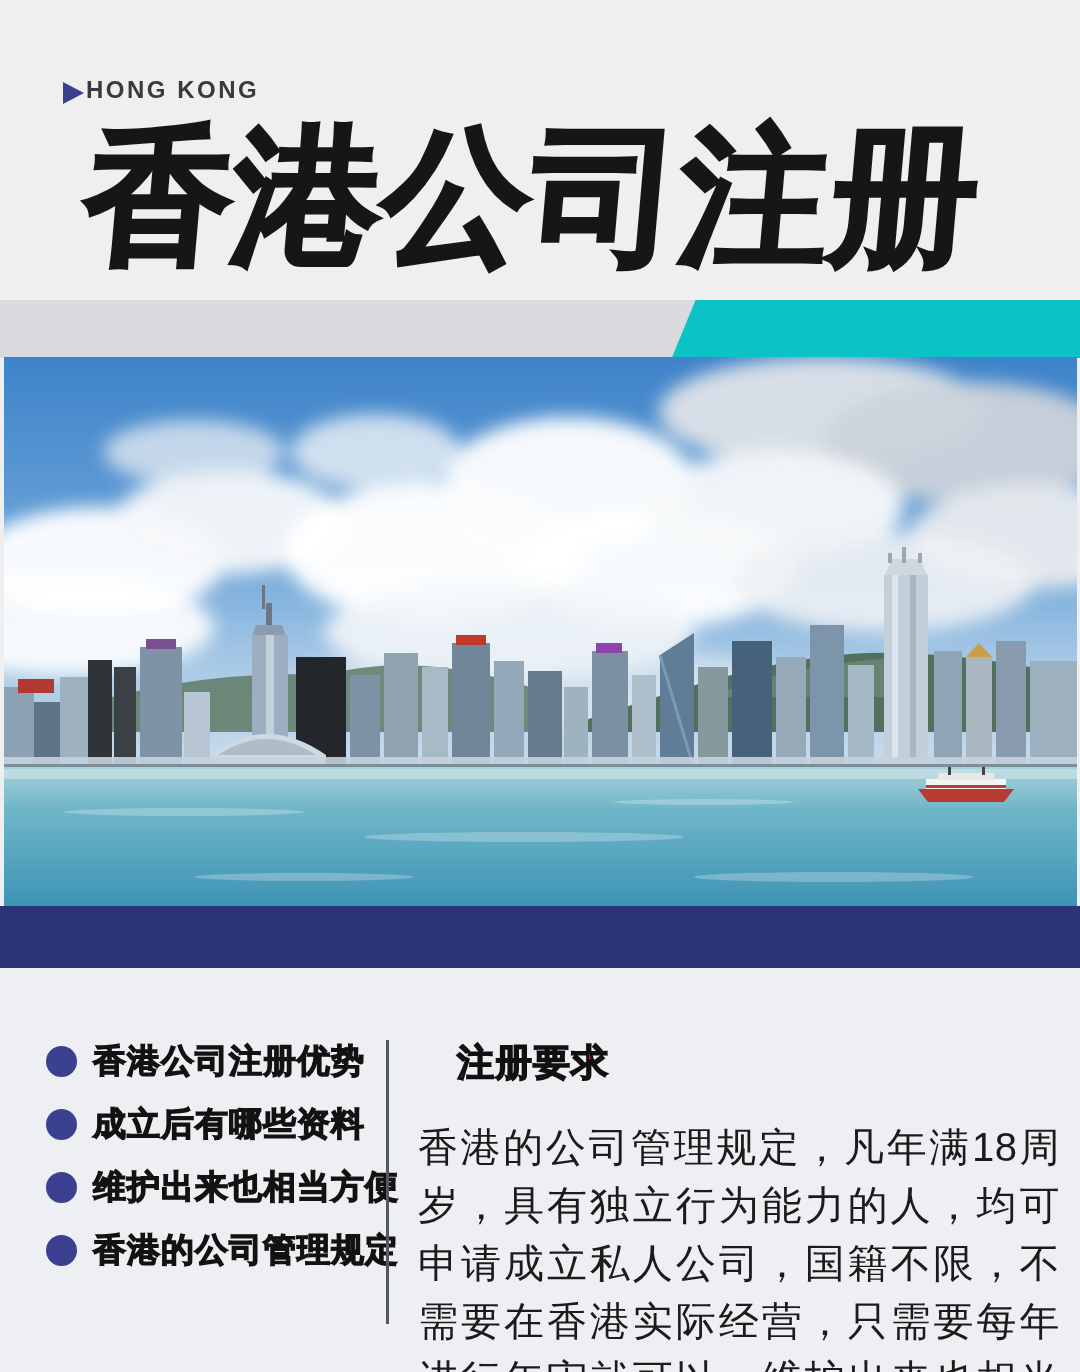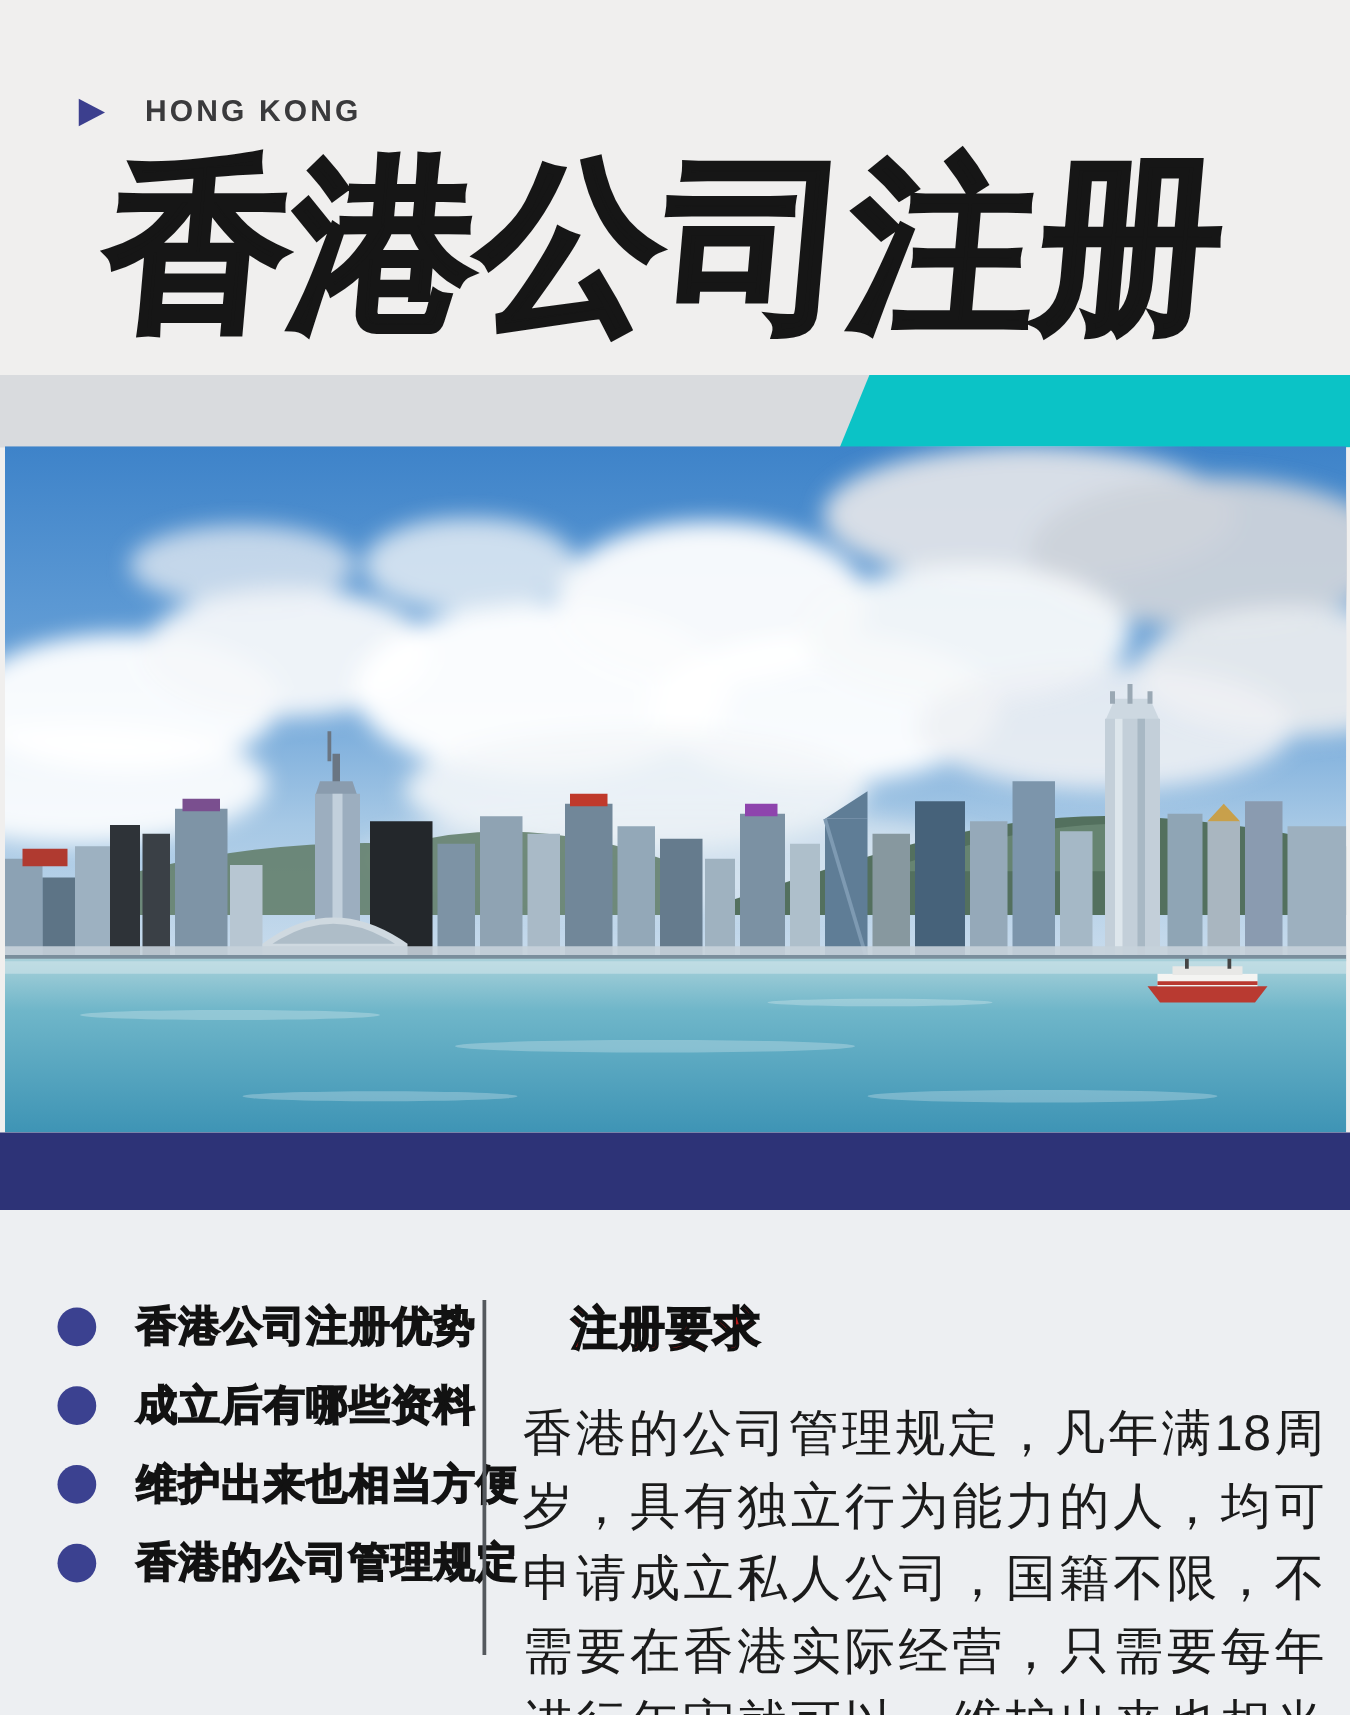--- a/index.html
+++ b/index.html
@@ -3,21 +3,21 @@
 <meta charset="utf-8">
 <style>
   * { margin:0; padding:0; box-sizing:border-box; }
   html,body { background:#dcdcdc; }
   body { font-family:"Liberation Sans", sans-serif; }
   .page {
     position:relative; width:1080px; height:1372px; margin:0 auto;
     background:#f0efee; overflow:hidden;
   }
   
-  .kicker { position:absolute; left:63px; top:76px; display:flex; align-items:center; gap:32px; }
+  .kicker { position:absolute; left:63px; top:76px; display:flex; align-items:flex-end; gap:2px; }
   .tri {
     width:0; height:0;
     border-top:11px solid transparent; border-bottom:11px solid transparent;
     border-left:21px solid #3c3f8e;
   }
   .kicker-label {
     font-size:24px; letter-spacing:2.5px; color:#3a3a3c; font-weight:600;
   }
   
   .hero-title {
@@ -34,21 +34,21 @@
     background:#0bc3c6;
     clip-path:polygon(64.4% 0, 100% 0, 100% 100%, 62.2% 100%);
   }
   
   .photo { position:absolute; left:4px; top:357px; width:1073px; height:549px; display:block; }
   
   .navy-band { position:absolute; left:0; top:906px; width:1080px; height:62px; background:#2d3377; }
   
   .bottom { position:absolute; left:0; top:968px; width:1080px; height:404px; background:#edeff2; }
   .menu { position:absolute; left:46px; top:62px; list-style:none; }
-  .menu li { display:flex; align-items:center; gap:32px; height:63px; }
+  .menu li { display:flex; align-items:center; gap:16px; height:63px; }
   .dot { width:31px; height:31px; border-radius:50%; background:#3b4190; flex:0 0 31px; }
   .menu-label {
     font-size:33px; font-weight:700; color:#121212; letter-spacing:1px;
     -webkit-text-stroke:1.3px #121212; white-space:nowrap;
   }
   .vline { position:absolute; left:386px; top:72px; width:3px; height:284px; background:#55595e; }
   .details { position:absolute; left:418px; top:70px; width:642px; }
   .details-heading {
     font-size:37px; font-weight:800; color:#b91c1c; -webkit-text-stroke:1.5px #101010;
     letter-spacing:1px;

